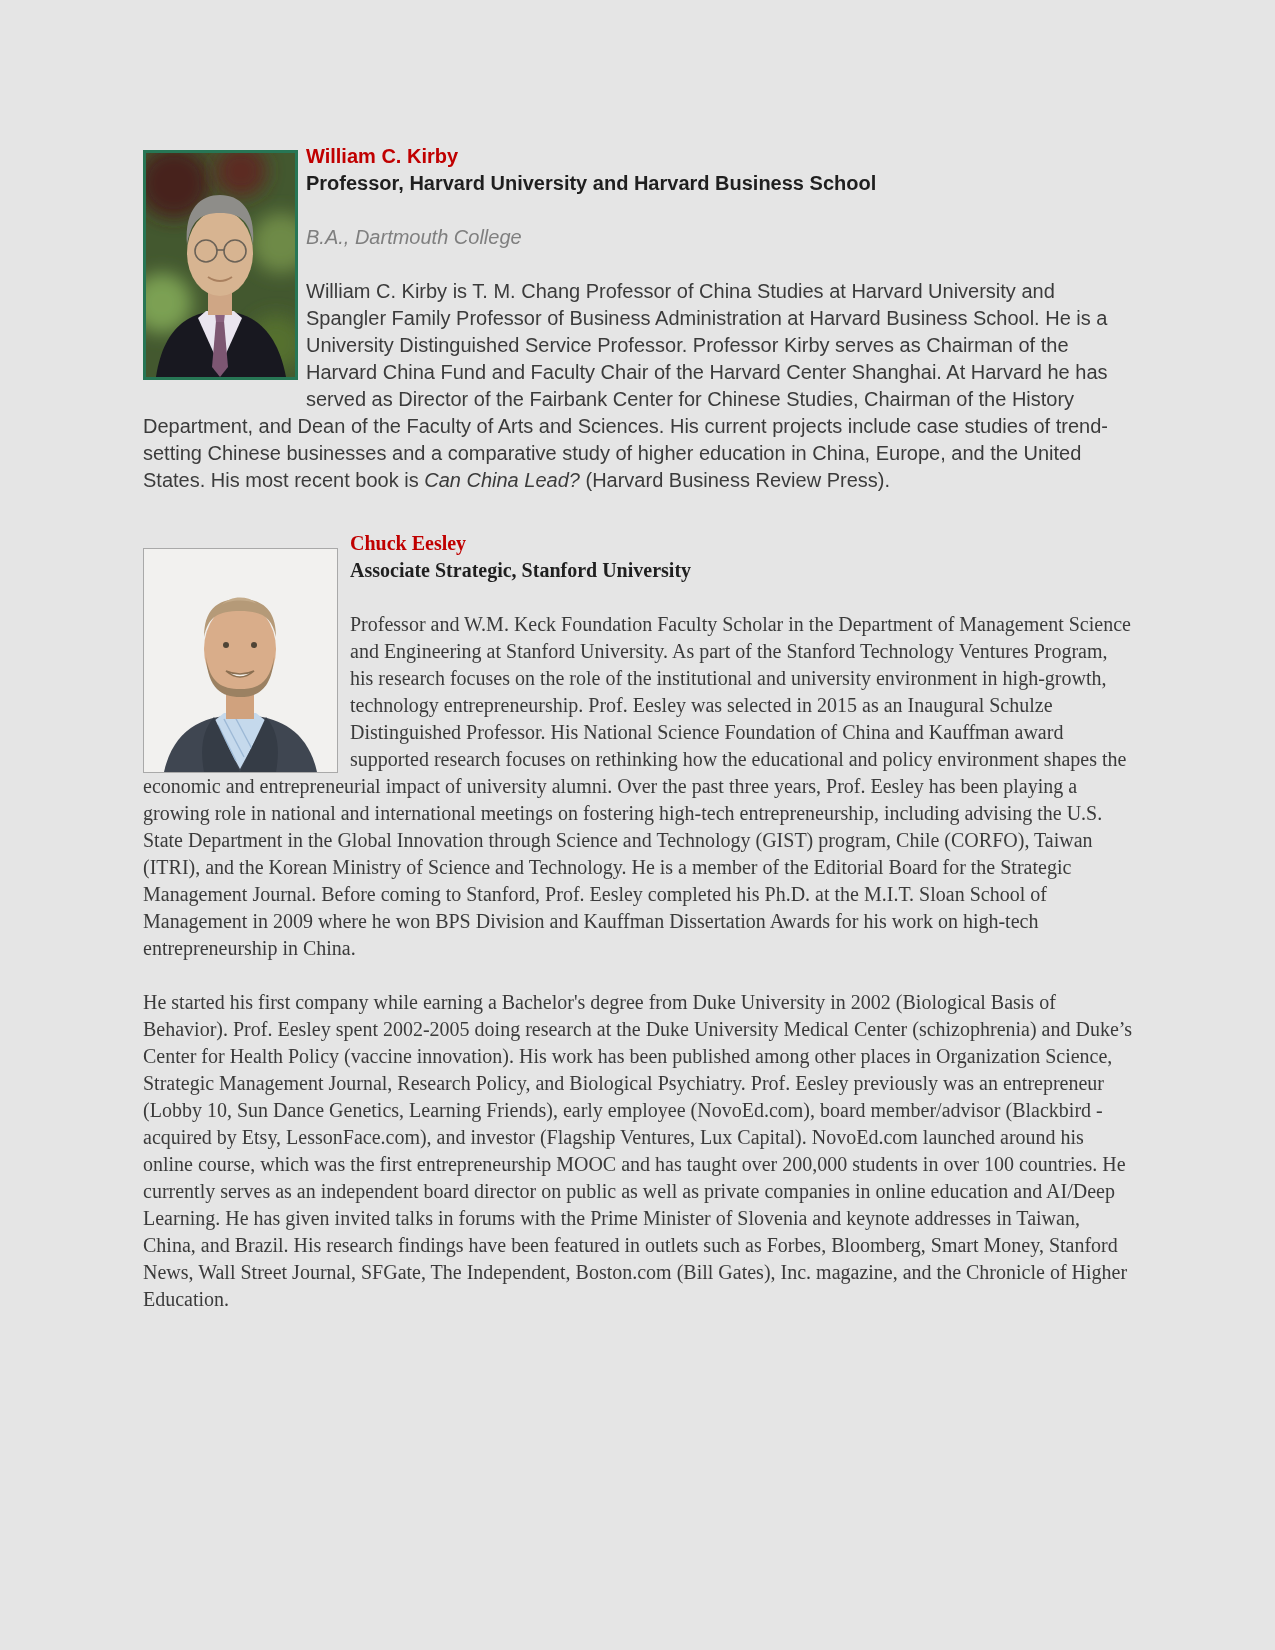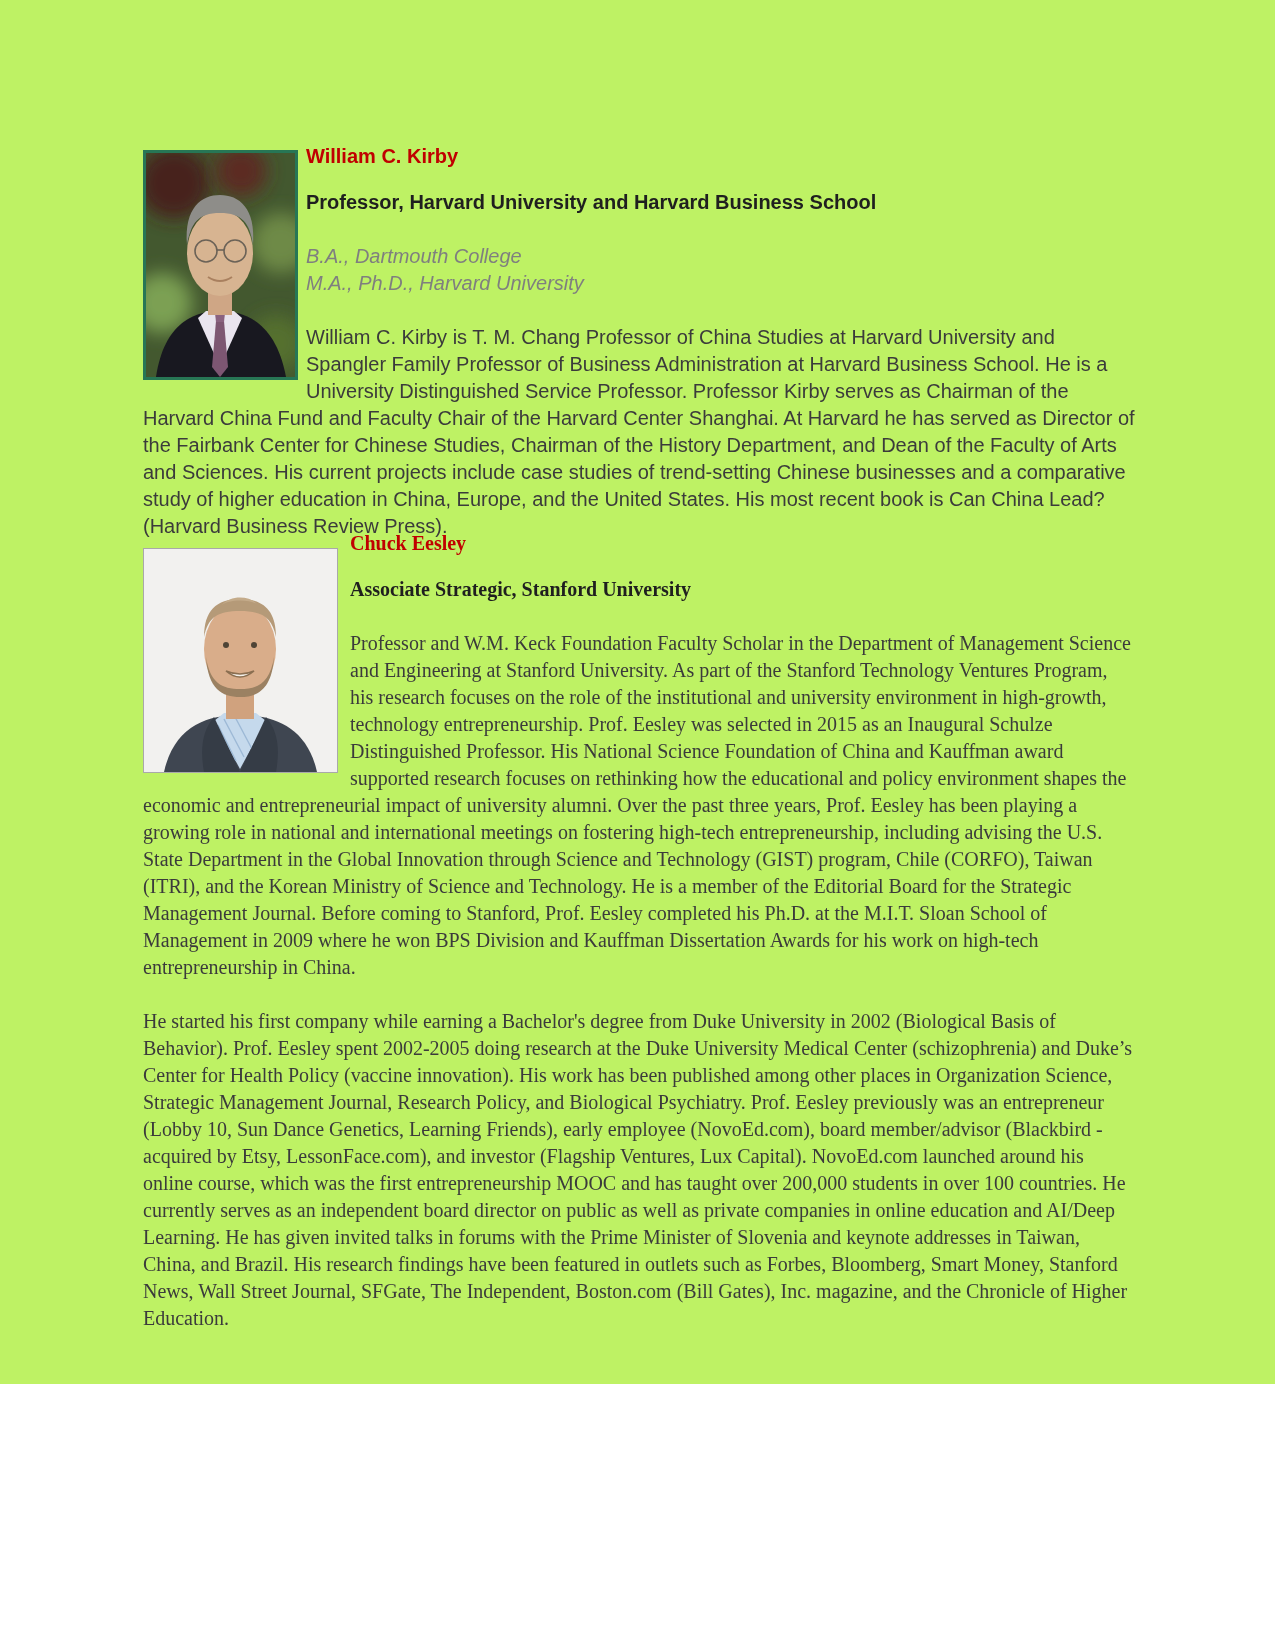--- a/index.html
+++ b/index.html
@@ -1,20 +1,20 @@
 <!DOCTYPE html>
 <html><head>
 <meta charset="utf-8">
 <style>
   html, body { margin: 0; padding: 0; background: #ffffff; }
   .page {
     position: relative;
     width: 1275px;
-    height: 1384px;
-    background: #bef264;
+    height: 1650px;
+    background: #e5e5e5;
     font-family: "Liberation Sans", "DejaVu Sans", sans-serif;
     color: #3b3b3b;
     overflow: hidden;
   }
   .bio { position: absolute; left: 143px; width: 992px; font-size: 20px; line-height: 27px; }
   .bio-kirby  { top: 143px; }
   .bio-eesley { top: 530px; font-family: Liberation Serif, serif; }
 
   .photo-frame { float: left; box-sizing: content-box; overflow: hidden; }
   .photo-frame svg { display: block; }
@@ -23,25 +23,25 @@
     border: 3px solid #277655;
     margin: 7px 8px 10px 0;
   }
   .eesley-frame {
     width: 193px; height: 223px;
     border: 1px solid #a9a9a9;
     margin: 18px 12px 0 0;
   }
 
   .person-name { margin: 0; font-size: 20px; line-height: 27px; font-weight: bold; color: #C00000; }
-  .person-title { font-weight: bold; color: #1f1f1f; line-height: 27px; margin-top: 19px; }
+  .person-title { font-weight: bold; color: #1f1f1f; line-height: 27px; }
   .person-cred { font-style: italic; color: #7f7f7f; line-height: 27px; }
   .spacer-line { height: 27px; }
   .body-para { line-height: 27px; color: #3b3b3b; }
-  .italic-run { }
+  .italic-run { font-style: italic; }
 </style>
 </head>
 <body>
 
 <div class="page">
 
   <section class="bio bio-kirby">
 
     <div class="photo-frame kirby-frame">
       <svg width="149" height="224" viewBox="0 0 149 224" xmlns="http://www.w3.org/2000/svg">
@@ -75,21 +75,20 @@
         <line x1="71" y1="97" x2="78" y2="97" stroke="#6b6257" stroke-width="1.6"></line>
 
         <path d="M62 124 Q74 132 86 124" fill="none" stroke="#a9805f" stroke-width="2"></path>
       </svg>
     </div>
 
     <h2 class="person-name">William C. Kirby</h2>
     <div class="person-title">Professor, Harvard University and Harvard Business School</div>
     <div class="spacer-line"></div>
     <div class="person-cred">B.A., Dartmouth College</div>
-    <div class="person-cred">M.A., Ph.D., Harvard University</div>
     <div class="spacer-line"></div>
     <div class="body-para"><span>William C. Kirby is T. M. Chang Professor of China Studies at Harvard University and Spangler Family Professor of Business Administration at Harvard Business School. He is a University Distinguished Service Professor.  Professor Kirby serves as Chairman of the Harvard China Fund and Faculty Chair of the Harvard Center Shanghai. At Harvard he has served as Director of the Fairbank Center for Chinese Studies, Chairman of the History Department, and Dean of the Faculty of Arts and Sciences. His current projects include case studies of trend-setting Chinese businesses and a comparative study of higher education in China, Europe, and the United States. His most recent book is </span><span class="italic-run">Can China Lead?</span><span> (Harvard Business Review Press).</span></div>
   </section>
 
   <section class="bio bio-eesley">
 
     <div class="photo-frame eesley-frame">
       <svg width="193" height="223" viewBox="0 0 193 223" xmlns="http://www.w3.org/2000/svg">
         <rect width="193" height="223" fill="#f2f1ef"></rect>
 

